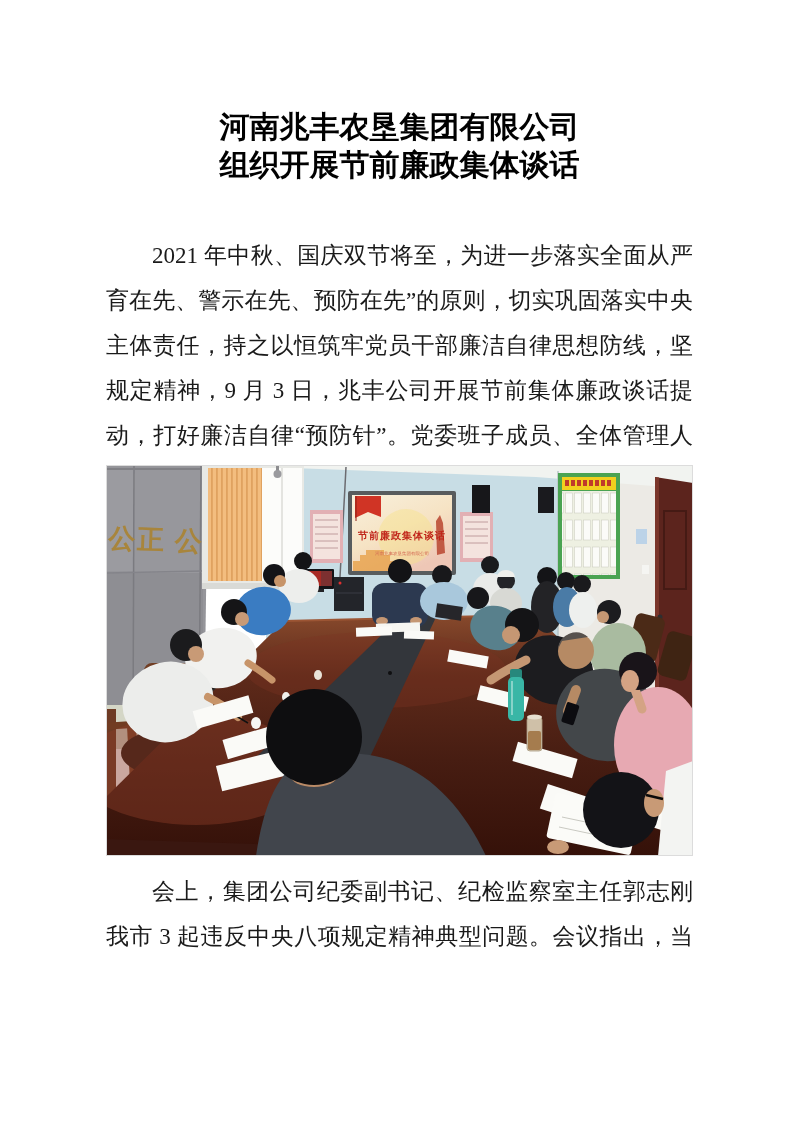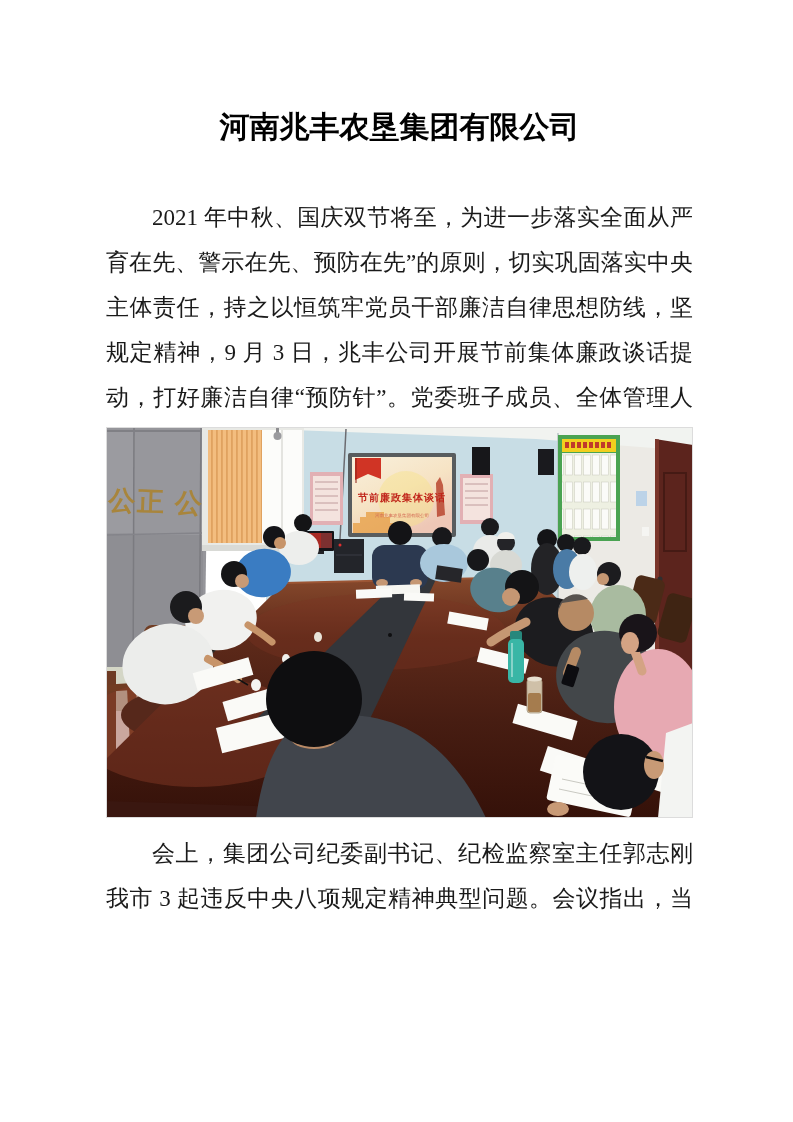--- a/index.html
+++ b/index.html
@@ -18,20 +18,21 @@
   svg{display:block;}
 </style>
 </head>
 <body>
 
 <div class="page">
   <div class="content">
 
     <div class="title-wrap">
       <div class="title-line">河南兆丰农垦集团有限公司</div>
+      <div class="title-line">组织开展节前廉政集体谈话</div>
     </div>
 
     <div class="para p1">
       <div class="line first">2021 年中秋、国庆双节将至，为进一步落实全面从严治党</div>
       <div class="line">育在先、警示在先、预防在先”的原则，切实巩固落实中央八项</div>
       <div class="line">主体责任，持之以恒筑牢党员干部廉洁自律思想防线，坚持“教</div>
       <div class="line">规定精神，9 月 3 日，兆丰公司开展节前集体廉政谈话提醒活</div>
       <div class="line">动，打好廉洁自律“预防针”。党委班子成员、全体管理人员 40</div>
     </div>
 

